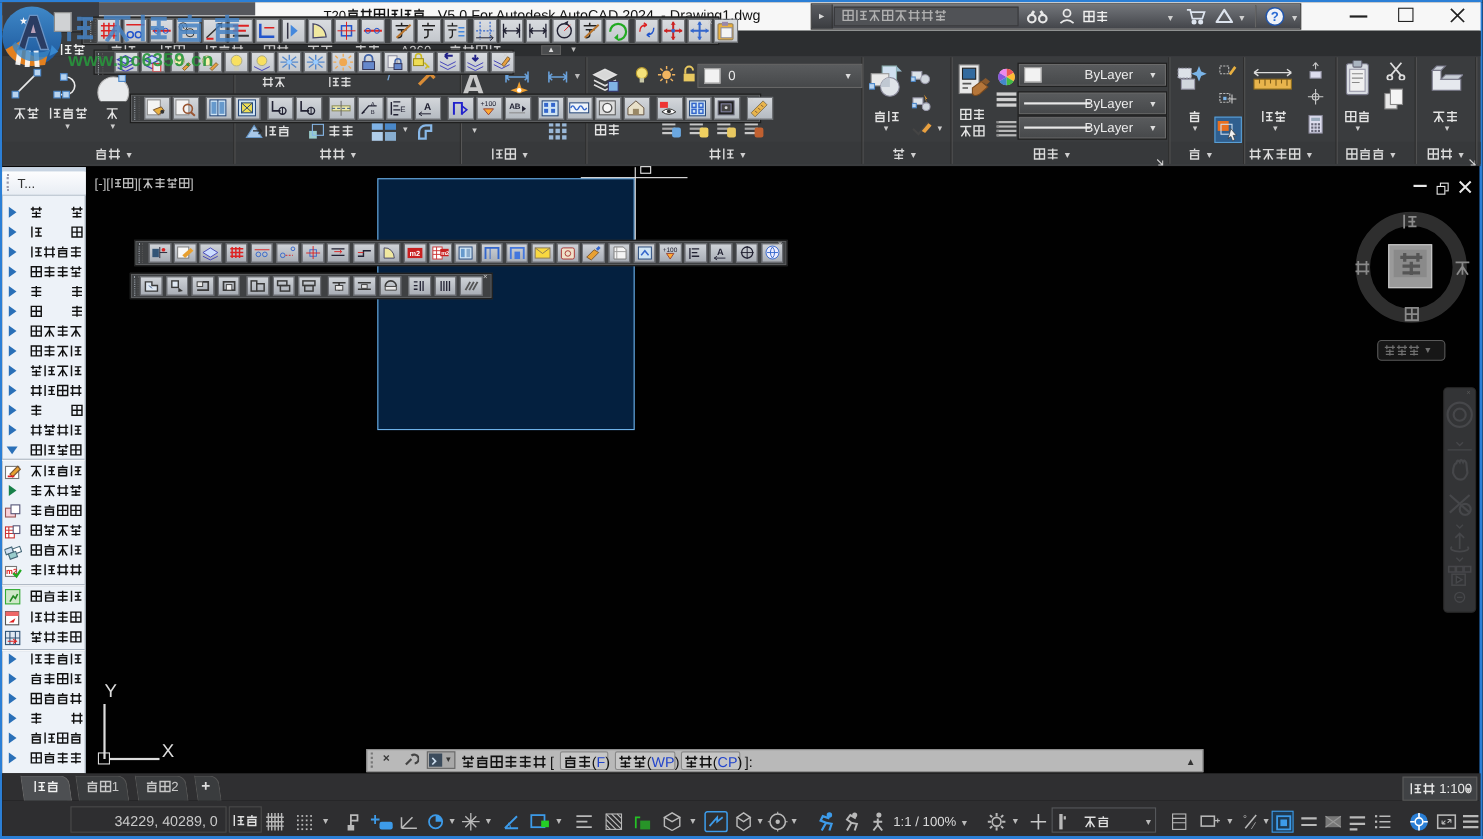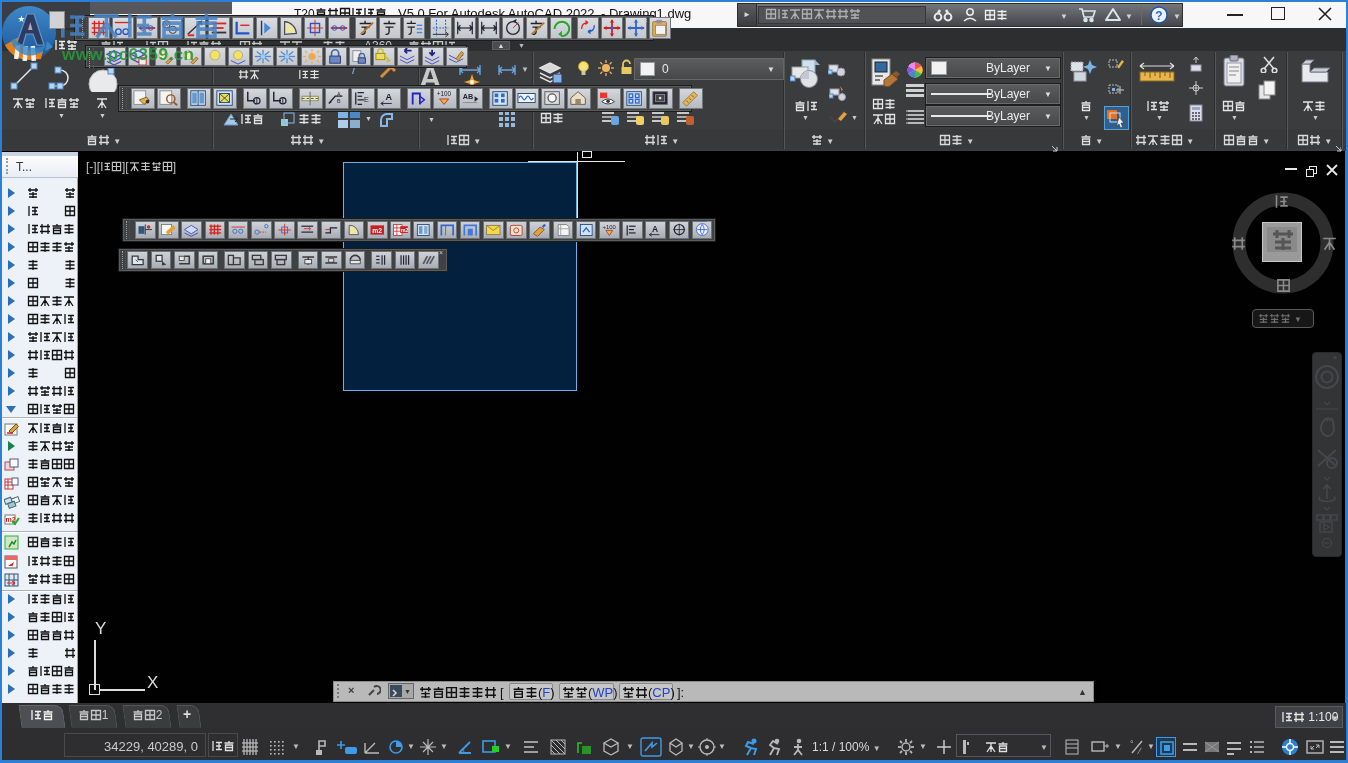--- a/index.html
+++ b/index.html
@@ -27,21 +27,21 @@
         <path d="M3 1 V11 M9 1 V11 M1 3.5 H11 M1 8.5 H11" stroke="#111" stroke-width="1.30" fill="none"></path>
       </svg><svg style="display:inline-block;vertical-align:top;margin-top:1.2px" width="12" height="12" viewBox="0 0 12 12">
         <path d="M1.5 1.5 H10.5 V10.5 H1.5 Z M1.5 6 H10.5 M6 1.5 V10.5" stroke="#111" stroke-width="1.30" fill="none"></path>
       </svg><svg style="display:inline-block;vertical-align:top;margin-top:1.2px" width="12" height="12" viewBox="0 0 12 12">
         <path d="M2 1 V11 M5 2.5 H11 M5 6 H10 M5 9.5 H11 M8 2.5 V9.5" stroke="#111" stroke-width="1.30" fill="none"></path>
       </svg><svg style="display:inline-block;vertical-align:top;margin-top:1.2px" width="12" height="12" viewBox="0 0 12 12">
         <path d="M2 1 V11 M5 2.5 H11 M5 6 H10 M5 9.5 H11 M8 2.5 V9.5" stroke="#111" stroke-width="1.30" fill="none"></path>
       </svg><svg style="display:inline-block;vertical-align:top;margin-top:1.2px" width="12" height="12" viewBox="0 0 12 12">
         <path d="M1.5 3 H10.5 M2.5 5 H9.5 V10.5 H2.5 Z M2.5 7.5 H9.5 M6 1 V3" stroke="#111" stroke-width="1.30" fill="none"></path>
       </svg></span></div>
-<div class="a" style="left:398px;top:6px;width:200px;height:16px;font-size:13px;color:#111;white-space:nowrap;">V5.0 For Autodesk AutoCAD 2022</div>
+<div class="a" style="left:398px;top:6px;width:200px;height:16px;font-size:13px;color:#111;white-space:nowrap;">V5.0 For Autodesk AutoCAD 2024</div>
 <div class="a" style="left:601px;top:6px;width:120px;height:16px;font-size:13px;color:#111;white-space:nowrap;">- Drawing1.dwg</div>
 <div class="a" style="left:737px;top:3px;width:446px;height:24px;background:linear-gradient(#73767b,#43454a);border:1px solid #2d2d2d;"></div>
 <div class="a" style="left:738px;top:4px;width:19px;height:22px;background:linear-gradient(#5a5c61,#3a3c40);border-right:1px solid #2d2d2d;color:#d8d8d8;font-size:8px;line-height:22px;text-align:center;">►</div>
 <div class="a" style="left:758px;top:6px;width:168px;height:18px;background:#505256;border:1px solid #37383b;color:#b0b0b0;font-style:italic;font-size:12px;line-height:17px;padding-left:6px;overflow:hidden;"><svg style="display:inline-block;vertical-align:top;margin-top:1.2px" width="12" height="12" viewBox="0 0 12 12">
       <path d="M1.5 1.5 H10.5 V10.5 H1.5 Z M1.5 6 H10.5 M6 1.5 V10.5" stroke="#b0b0b0" stroke-width="1.30" fill="none"></path>
     </svg><svg style="display:inline-block;vertical-align:top;margin-top:1.2px" width="12" height="12" viewBox="0 0 12 12">
       <path d="M2 1 V11 M5 2.5 H11 M5 6 H10 M5 9.5 H11 M8 2.5 V9.5" stroke="#b0b0b0" stroke-width="1.30" fill="none"></path>
     </svg><svg style="display:inline-block;vertical-align:top;margin-top:1.2px" width="12" height="12" viewBox="0 0 12 12">
       <path d="M1 2 H11 M6 2 V5 M2 11 L6 5 L10 11 M6 5 V11" stroke="#b0b0b0" stroke-width="1.30" fill="none"></path>
     </svg><svg style="display:inline-block;vertical-align:top;margin-top:1.2px" width="12" height="12" viewBox="0 0 12 12">

